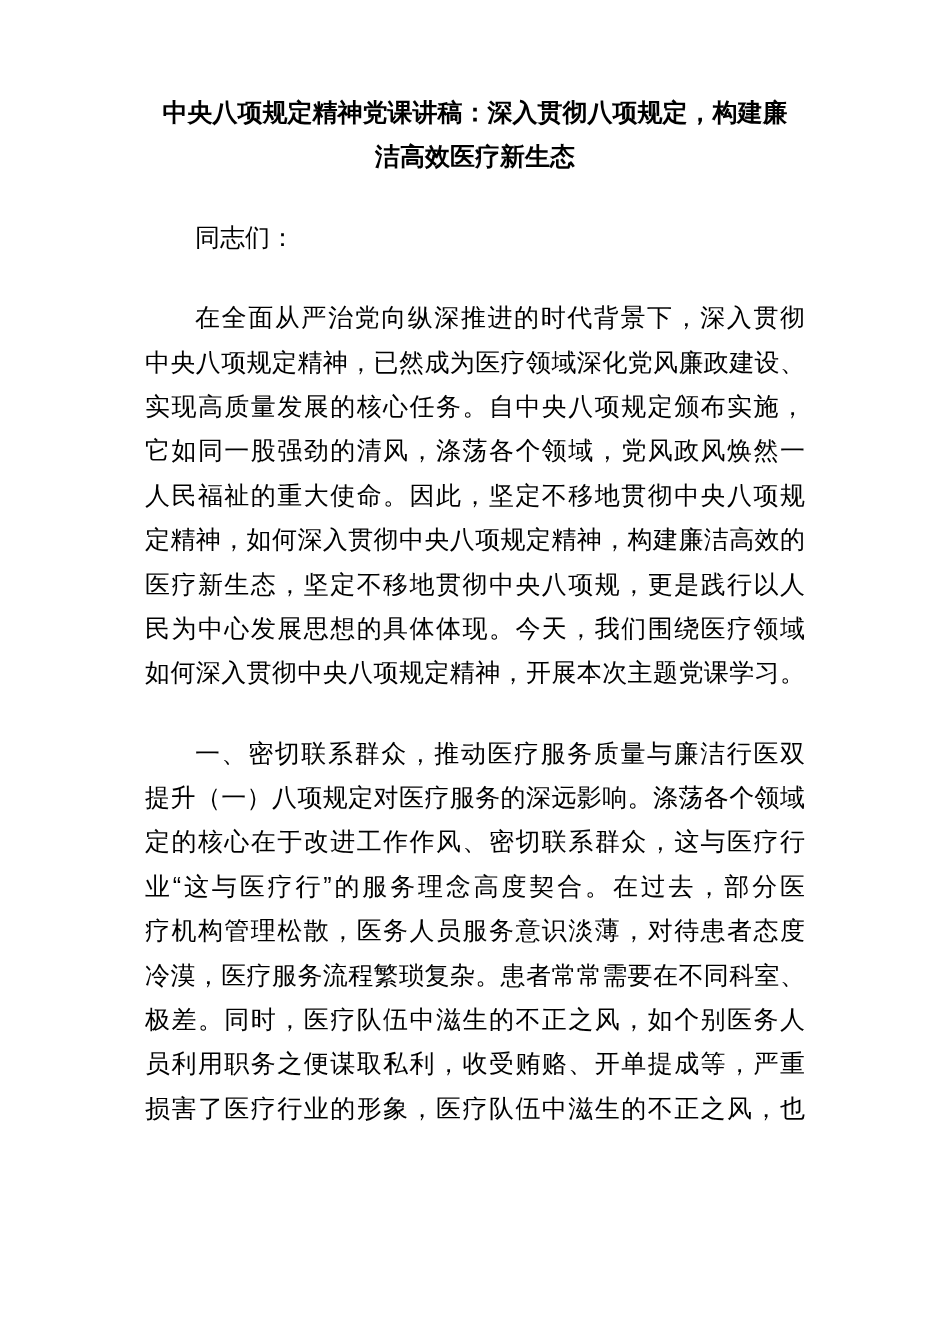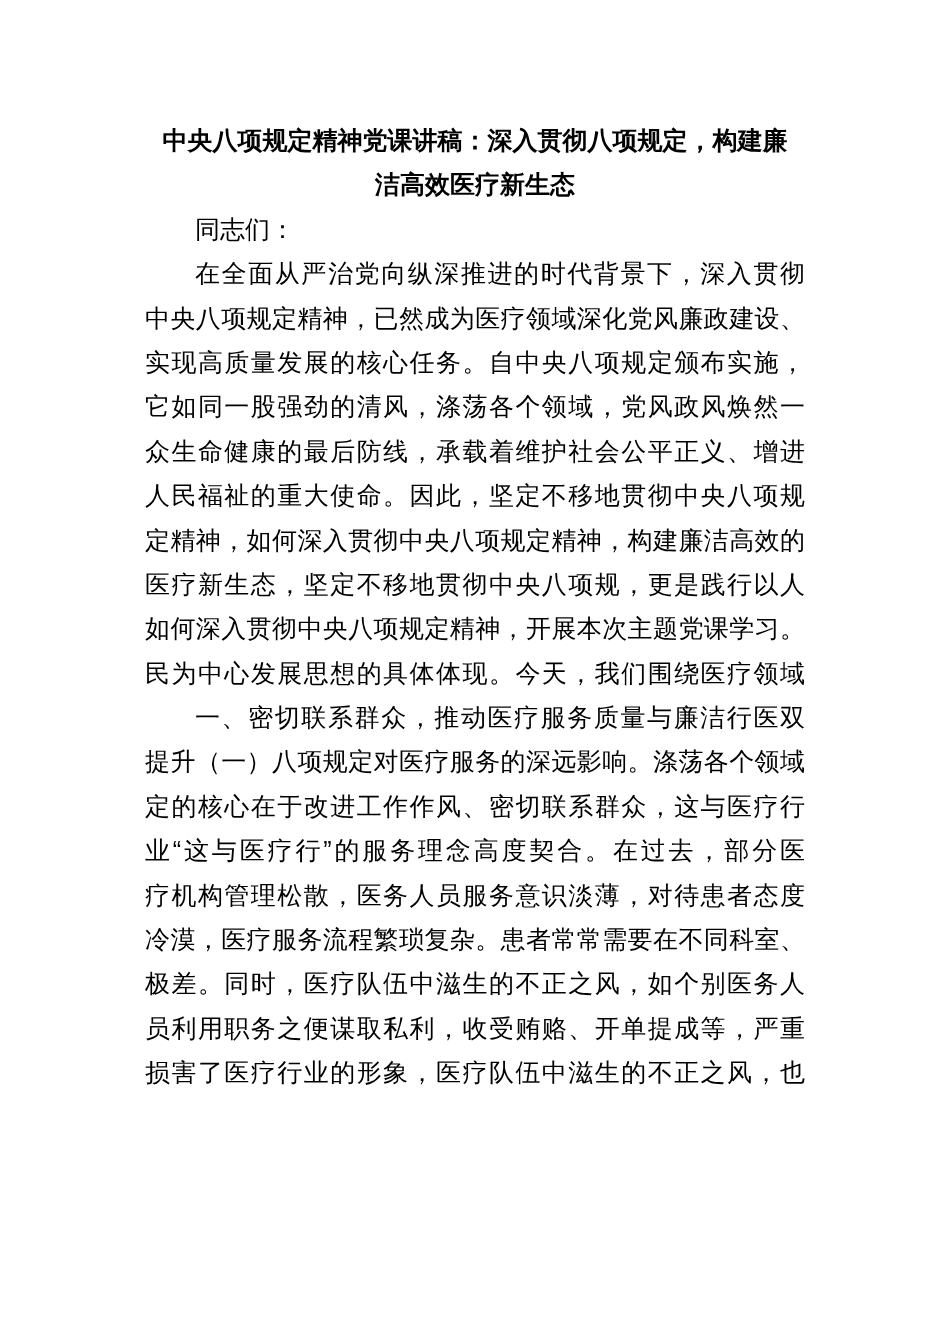--- a/index.html
+++ b/index.html
@@ -7,63 +7,63 @@
     width: 950px;
     height: 1344px;
     background: #ffffff;
     font-family: "Liberation Sans", sans-serif;
     -webkit-font-smoothing: antialiased;
   }
   .page {
     box-sizing: border-box;
     width: 950px;
     height: 1344px;
-    padding: 118px 145px 0 145px;
+    padding: 90px 145px 0 145px;
     background: #ffffff;
     overflow: hidden;
   }
   .line {
     width: 660px;
     height: 44.4px;
     line-height: 44.4px;
     font-size: 25px;
     color: #000000;
     overflow: hidden;
     white-space: normal;
   }
   .just {
     text-align: justify;
     text-align-last: justify;
   }
   .indent {
     text-indent: 50px;
+    margin-top: 36px;
   }
   .title-line {
     font-weight: 700;
     text-align: center;
     text-align-last: center;
   }
 </style>
 </head>
 <body>
 
 <div class="page">
   <div class="line title-line">中央八项规定精神党课讲稿：深入贯彻八项规定，构建廉</div>
   <div class="line title-line">洁高效医疗新生态</div>
   <div class="line indent">同志们：</div>
   <div class="line just indent">在全面从严治党向纵深推进的时代背景下，深入贯彻</div>
   <div class="line just">中央八项规定精神，已然成为医疗领域深化党风廉政建设、</div>
   <div class="line just">实现高质量发展的核心任务。自中央八项规定颁布实施，</div>
   <div class="line just">它如同一股强劲的清风，涤荡各个领域，党风政风焕然一</div>
-  <div class="line just">众生命健康的最后防线，承载着维护社会公平正义、增进</div>
   <div class="line just">人民福祉的重大使命。因此，坚定不移地贯彻中央八项规</div>
   <div class="line just">定精神，如何深入贯彻中央八项规定精神，构建廉洁高效的</div>
   <div class="line just">医疗新生态，坚定不移地贯彻中央八项规，更是践行以人</div>
+  <div class="line just">民为中心发展思想的具体体现。今天，我们围绕医疗领域</div>
   <div class="line just">如何深入贯彻中央八项规定精神，开展本次主题党课学习。</div>
-  <div class="line just">民为中心发展思想的具体体现。今天，我们围绕医疗领域</div>
   <div class="line just indent">一、密切联系群众，推动医疗服务质量与廉洁行医双</div>
   <div class="line just">提升（一）八项规定对医疗服务的深远影响。涤荡各个领域</div>
   <div class="line just">定的核心在于改进工作作风、密切联系群众，这与医疗行</div>
   <div class="line just">业“这与医疗行”的服务理念高度契合。在过去，部分医</div>
   <div class="line just">疗机构管理松散，医务人员服务意识淡薄，对待患者态度</div>
   <div class="line just">冷漠，医疗服务流程繁琐复杂。患者常常需要在不同科室、</div>
   <div class="line just">极差。同时，医疗队伍中滋生的不正之风，如个别医务人</div>
   <div class="line just">员利用职务之便谋取私利，收受贿赂、开单提成等，严重</div>
   <div class="line just">损害了医疗行业的形象，医疗队伍中滋生的不正之风，也</div>
 </div>

